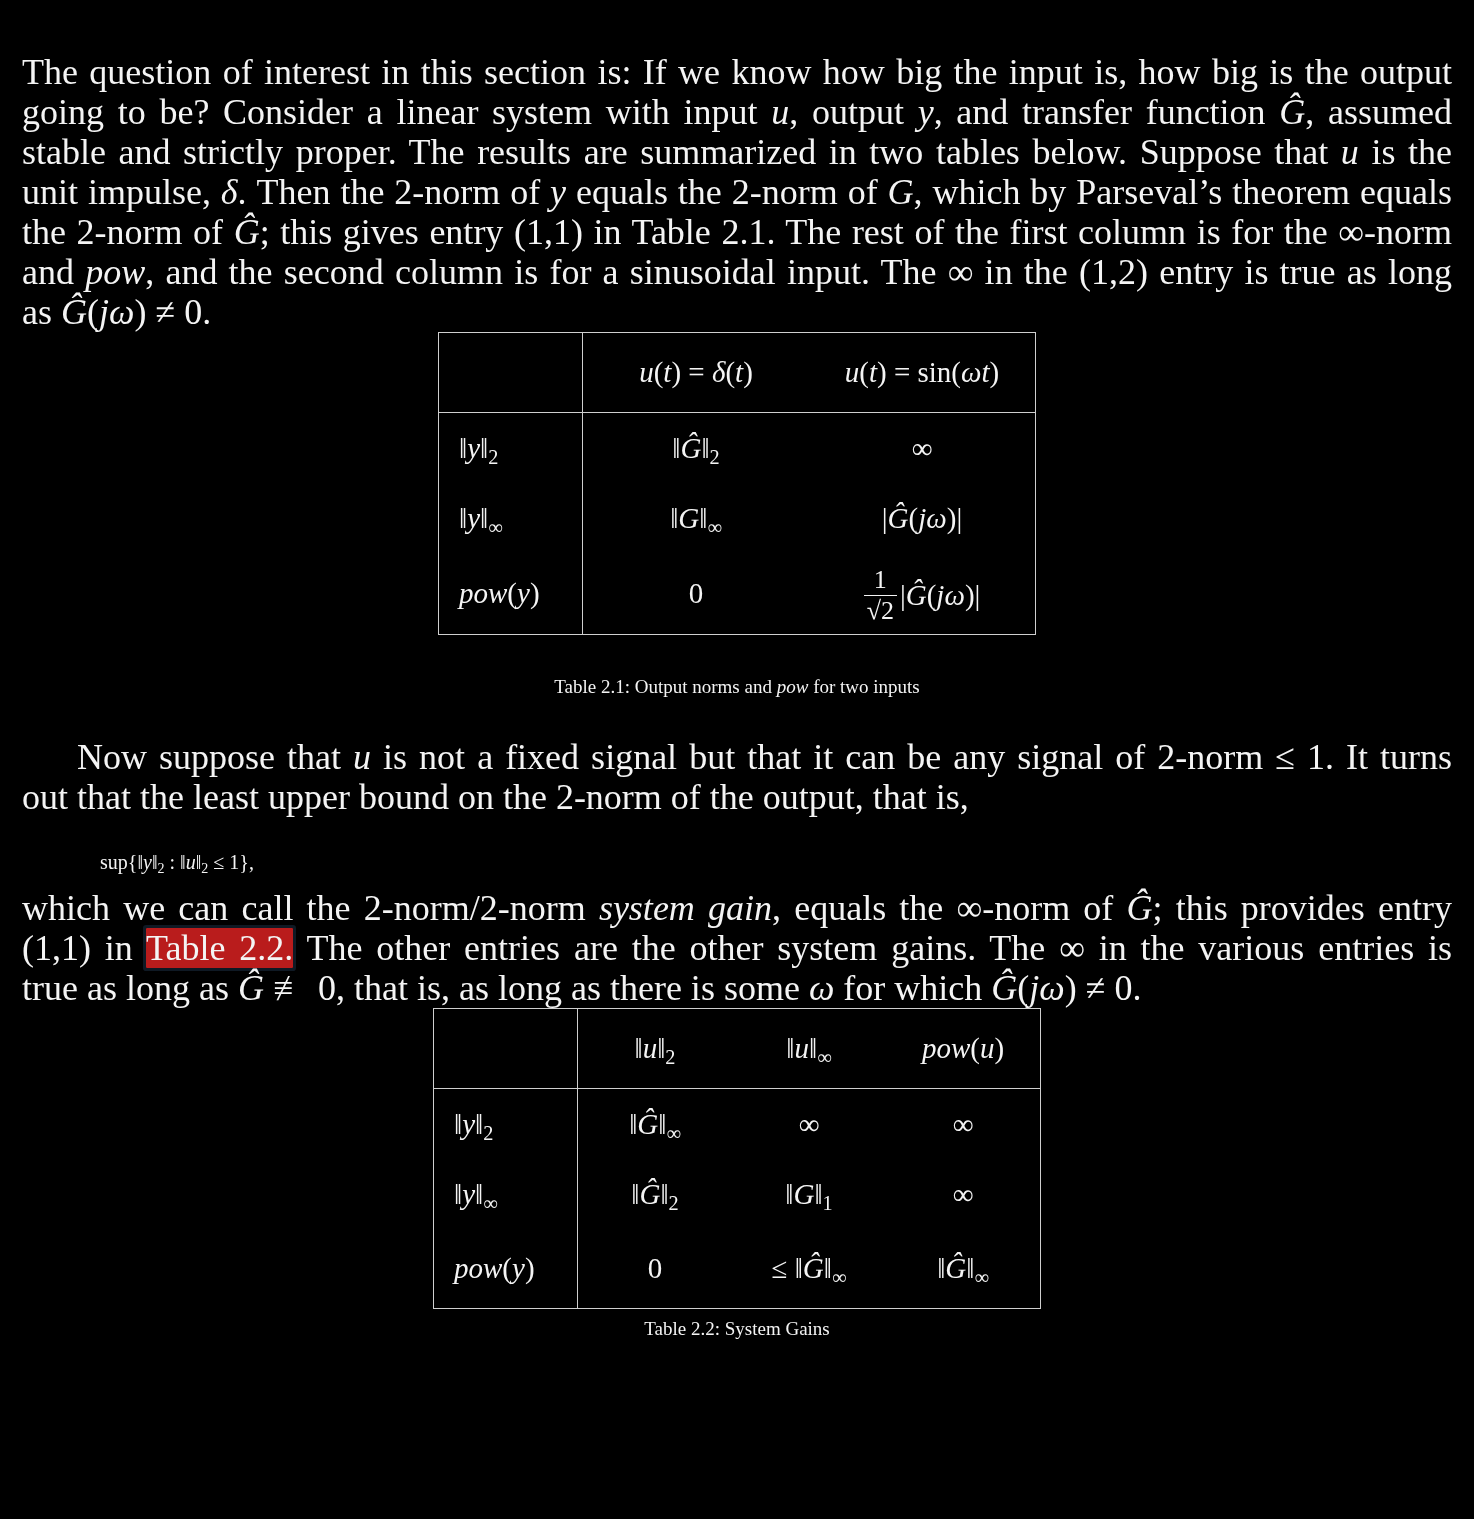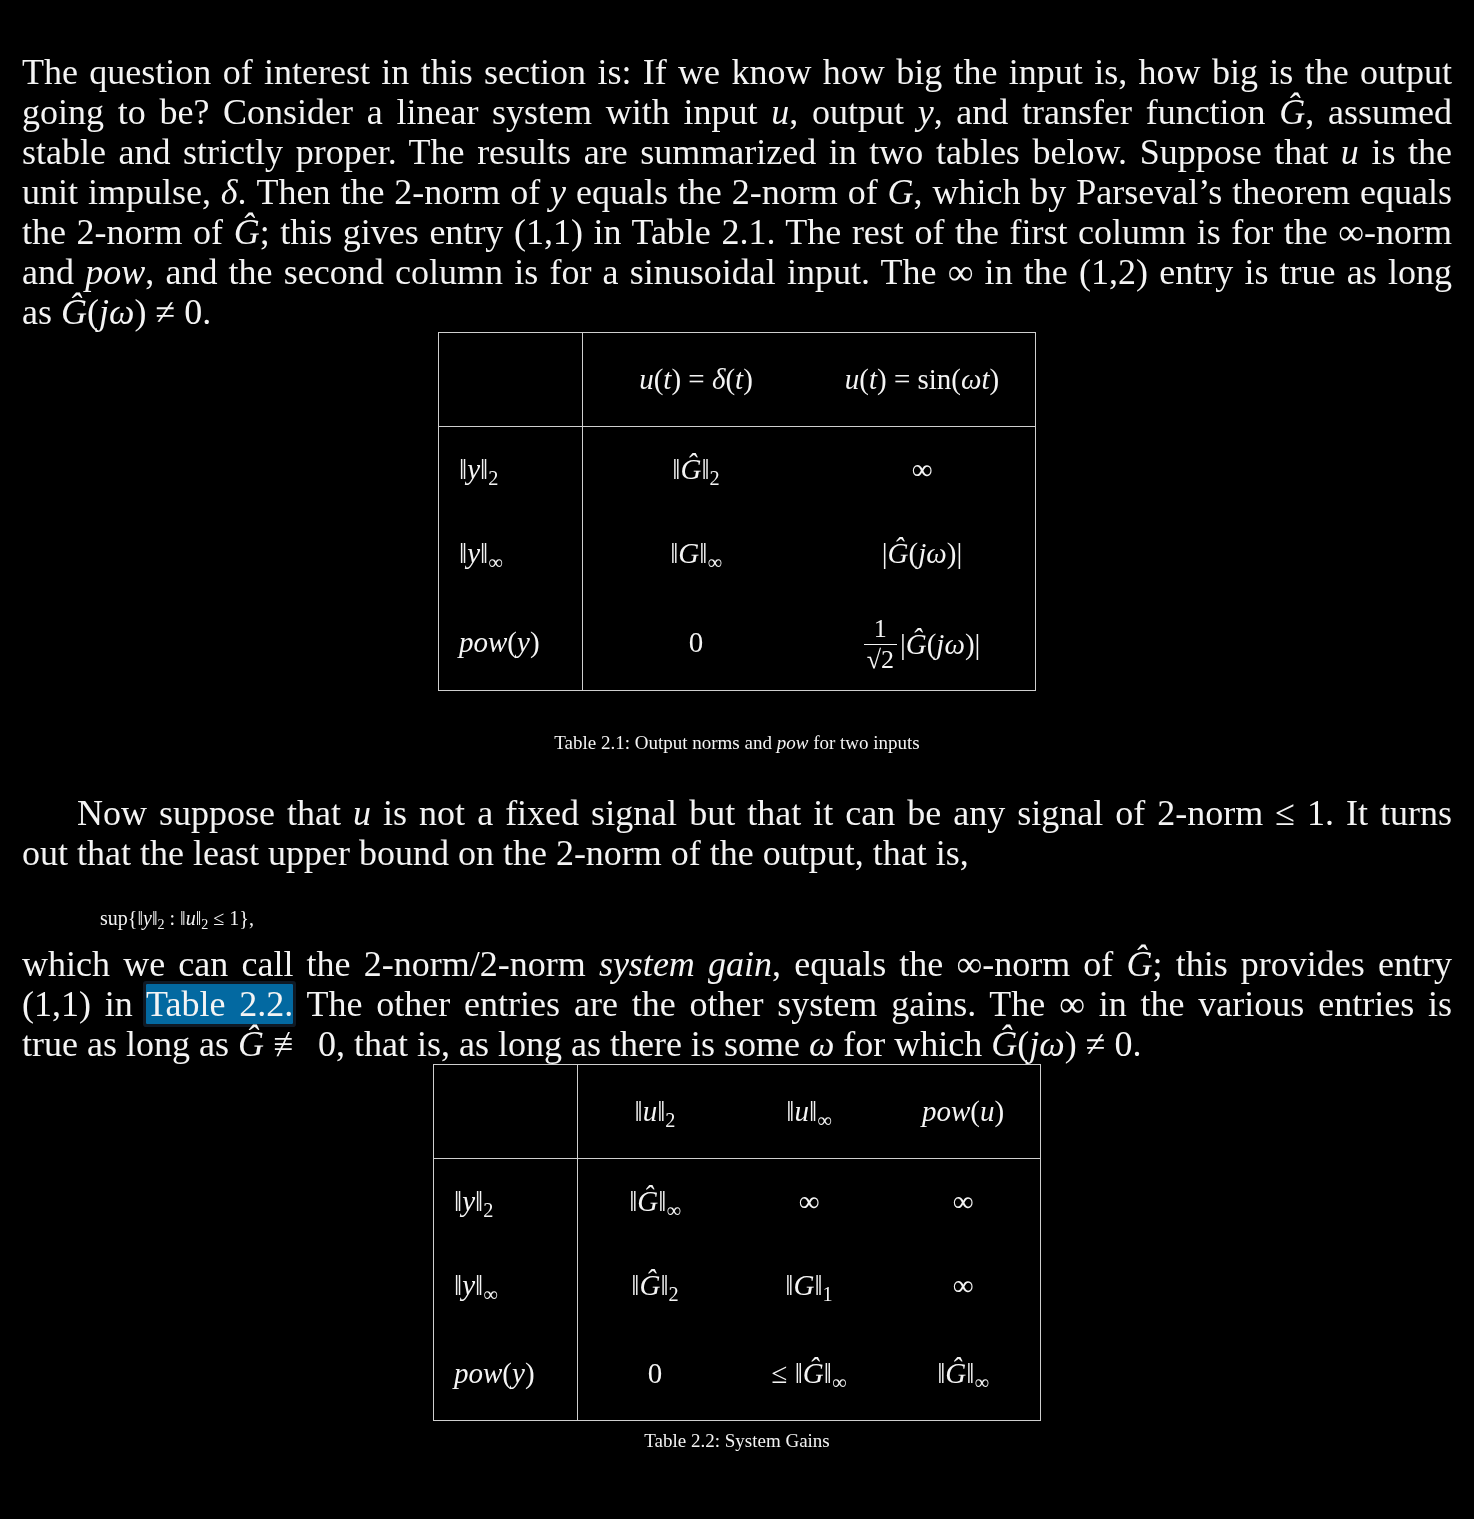--- a/index.html
+++ b/index.html
@@ -24,29 +24,29 @@
     line-height: 40px; height: 40px;
   }
   .jline.lastline { text-align: left; text-align-last: left; }
   .indent-first .jline:first-child { text-indent: 55px; }
   .p1 { margin-top: 38px; }
   .p2 { margin-top: 30px; }
   .equation { margin: 25px 0 0 78px; font-size: 20px; line-height: 40px; height: 40px; }
   .p3 { margin-top: 6px; }
   .mi { font-style: italic; }
   sub { font-size: 70%; vertical-align: -0.3em; line-height: 0; }
-  .hl { background: #0369a1; box-shadow: 0 0 0 3px #0f1924; border-radius: 1px; }
+  .hl { background: #b91c1c; box-shadow: 0 0 0 3px #0f1924; border-radius: 1px; }
 
   table.mtable {
     border-collapse: collapse;
     margin: 0 auto;
     font-size: 29px;
     border: 1.5px solid #cfcfcf;
   }
-  .mtable td { text-align: center; vertical-align: middle; padding: 11px 8px; }
+  .mtable td { text-align: center; vertical-align: middle; padding: 4px 8px; }
   .mtable td.lbl {
     text-align: left; padding-left: 20px;
     border-right: 1.5px solid #cfcfcf;
   }
   .mtable tr.hdr td { border-bottom: 1.5px solid #cfcfcf; height: 71px; }
   .t21 { margin-top: 67px; }
   .t21 td.lbl { width: 115px; }
   .t21 td.d { width: 210px; }
   .t22 { margin-top: 36px; }
   .t22 td.lbl { width: 115px; }

